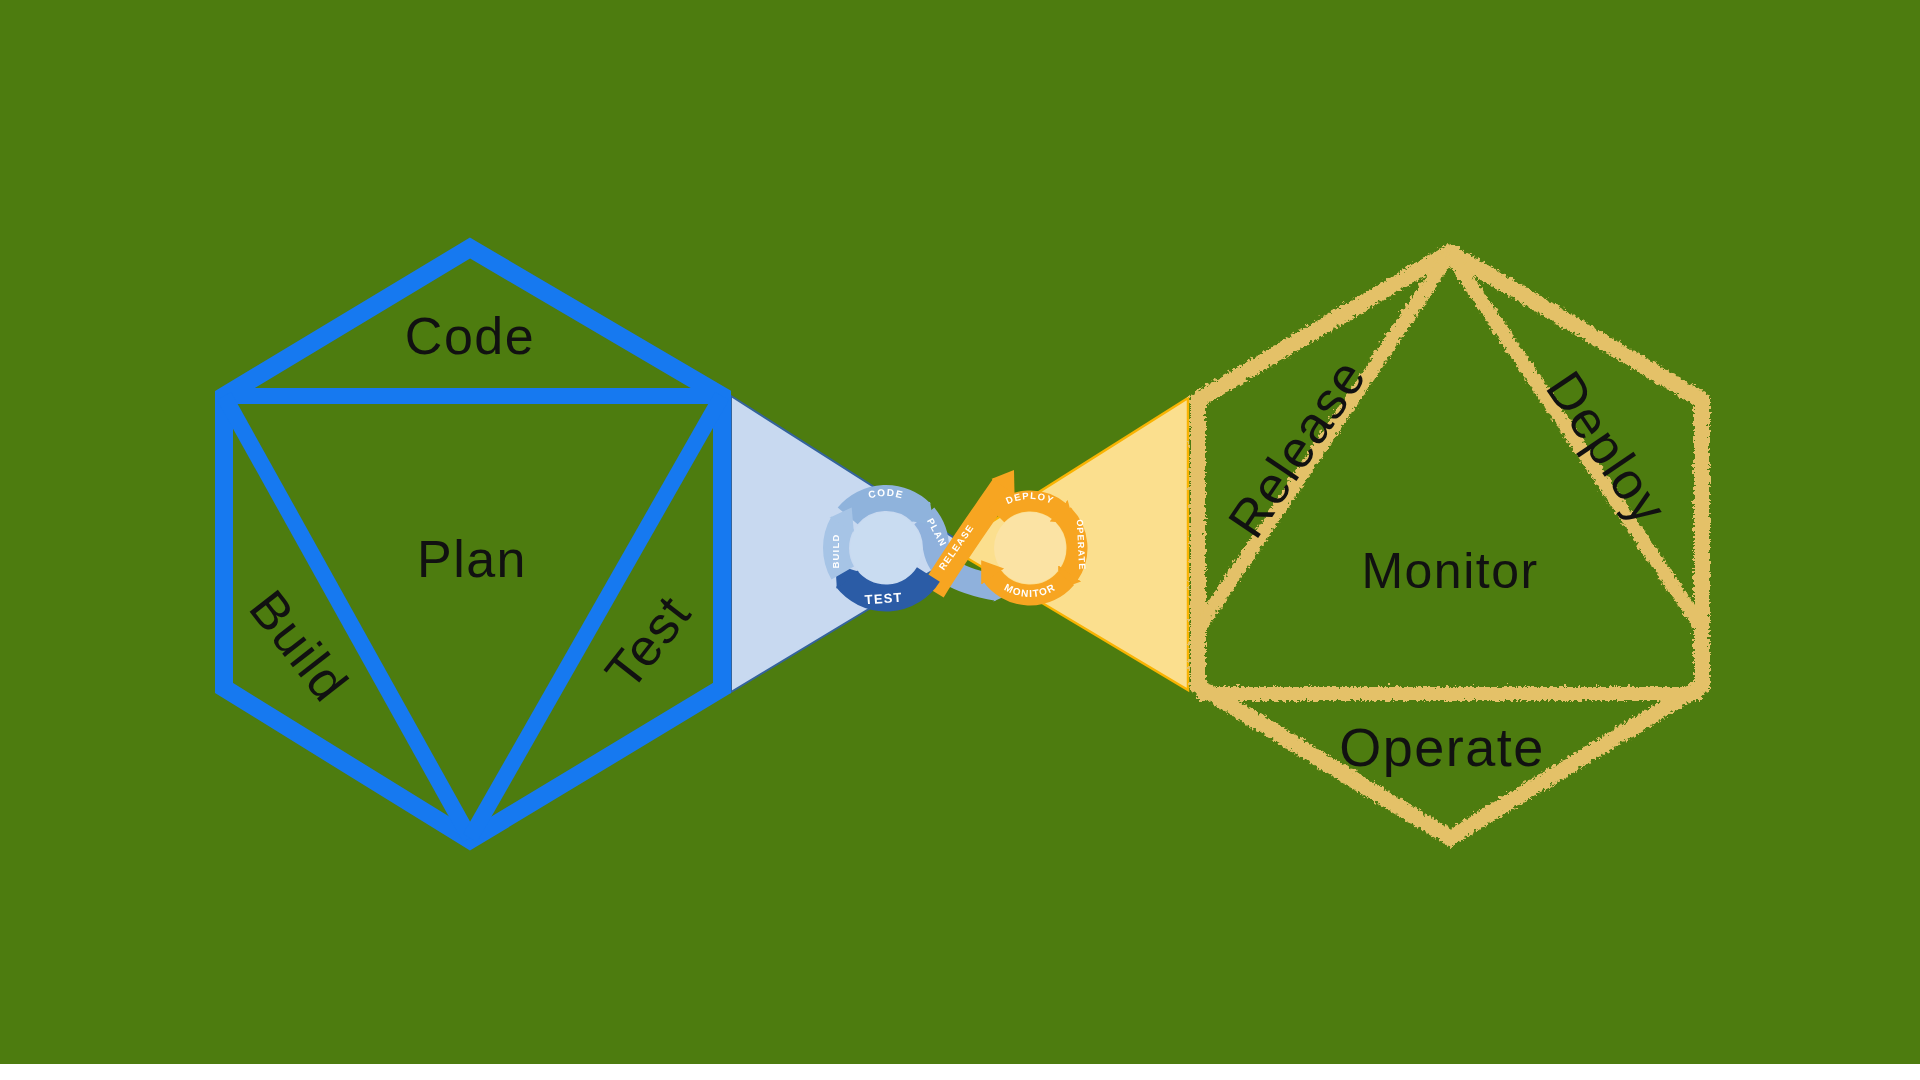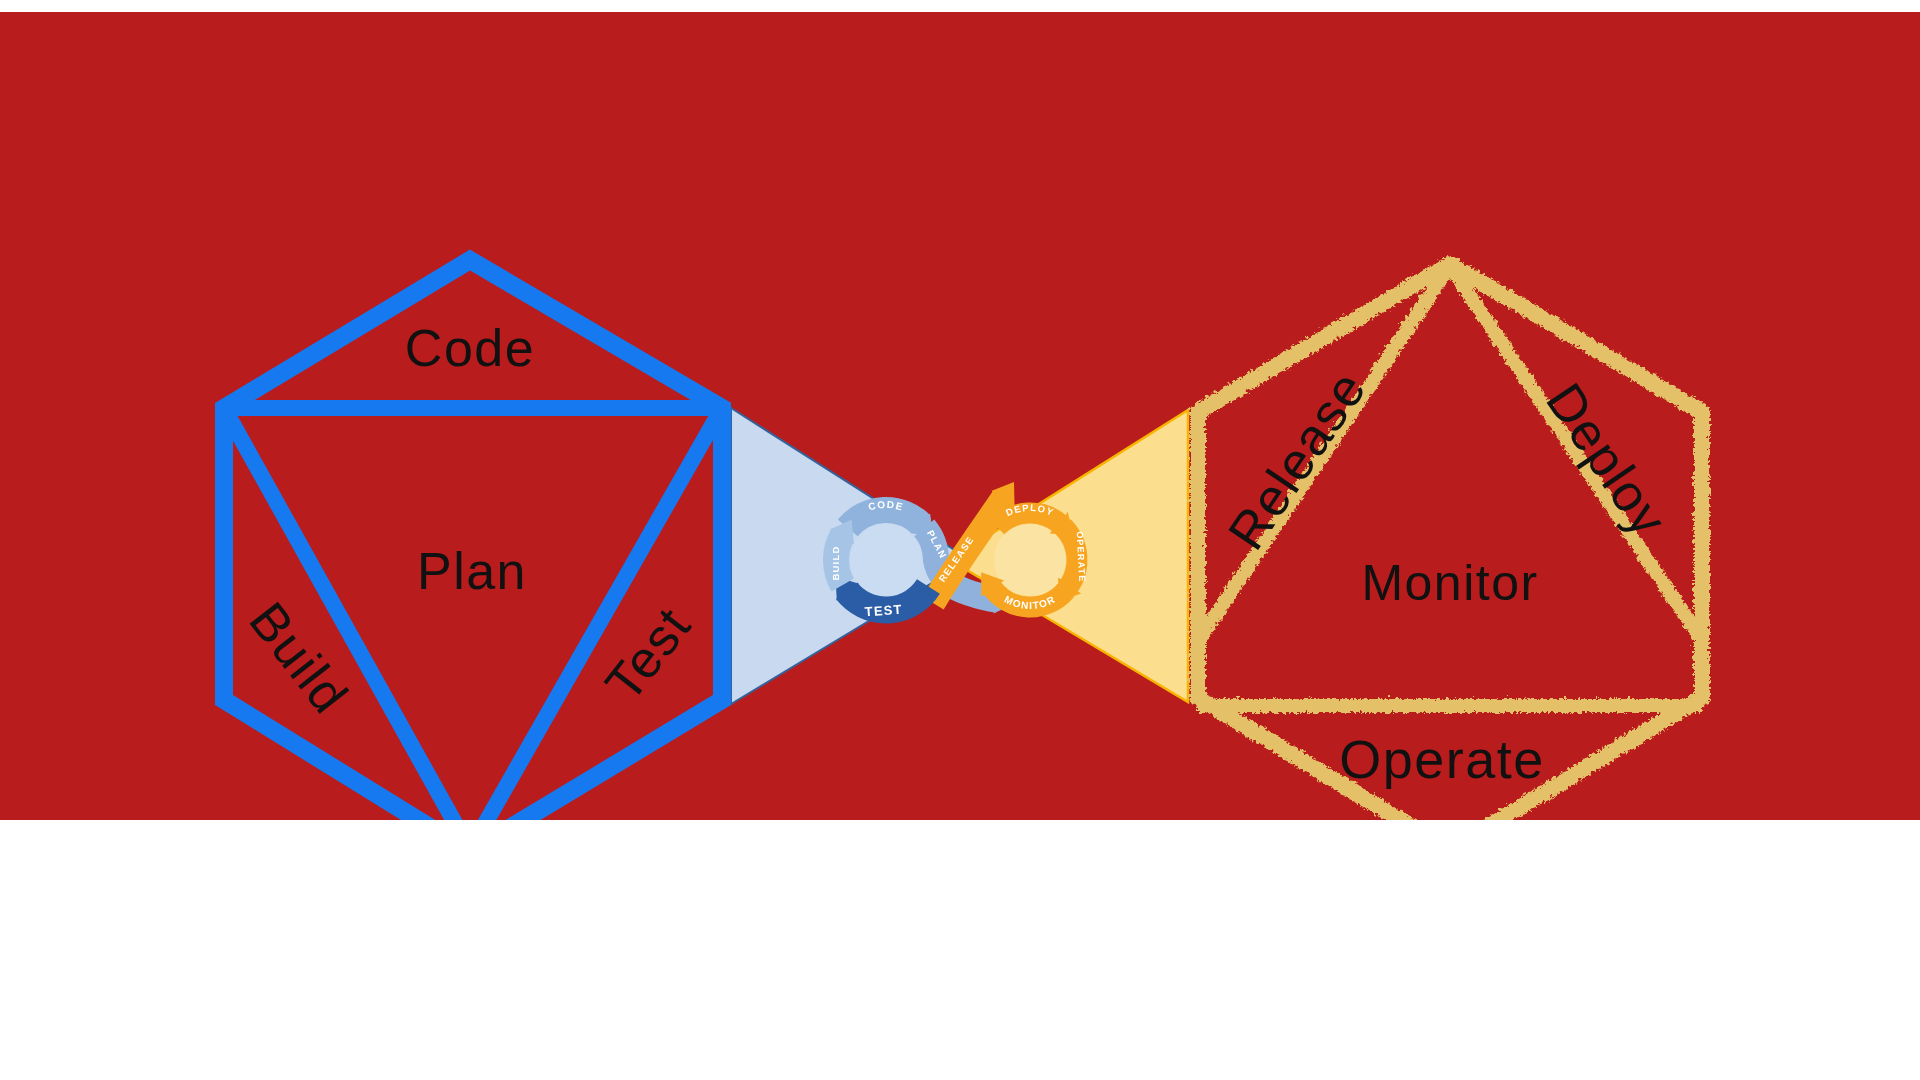--- a/index.html
+++ b/index.html
@@ -1,22 +1,21 @@
 <!DOCTYPE html>
 <html><head>
 <meta charset="utf-8">
 <style>
   html,body{margin:0;padding:0;background:#ffffff;}
   .stage{
     position:relative;
-    width:1920px;height:808px;
-    background:#b91c1c;
+    width:1920px;height:1064px;
+    background:#4d7c0f;
     overflow:hidden;
     font-family:"Liberation Sans", sans-serif;
-    margin-top:12px;
   }
   svg{display:block;}
   .hex-label{
     fill:#111111;
     font-family:"Liberation Sans", sans-serif;
     font-size:52px;
     letter-spacing:1.5px;
   }
   .ring-label{
     fill:#ffffff;

